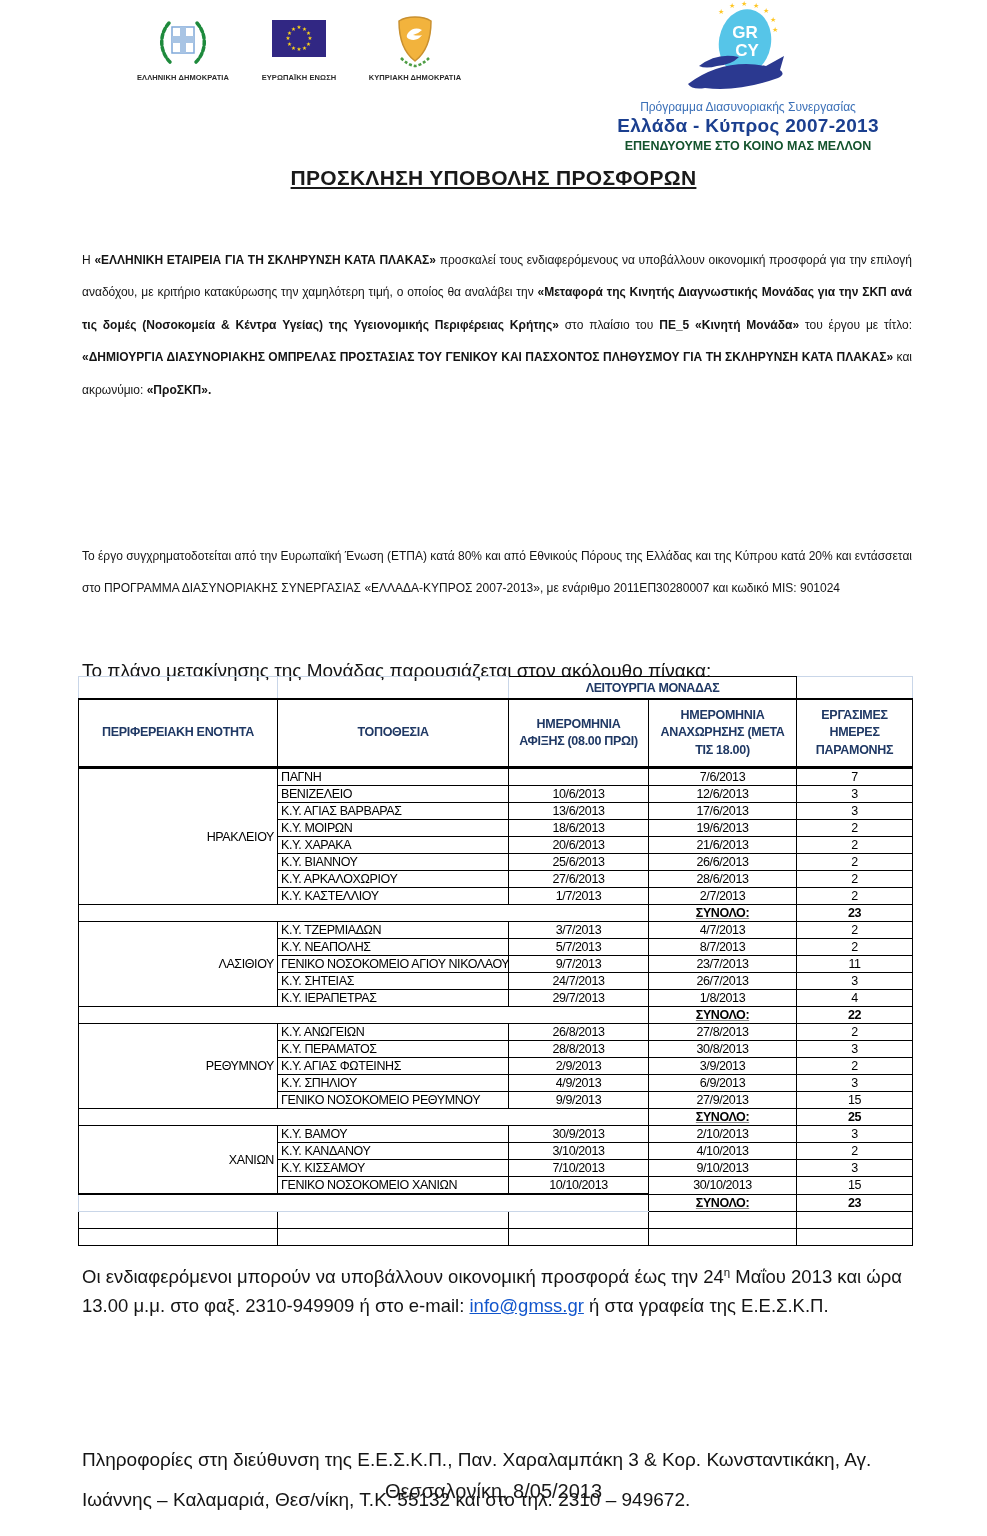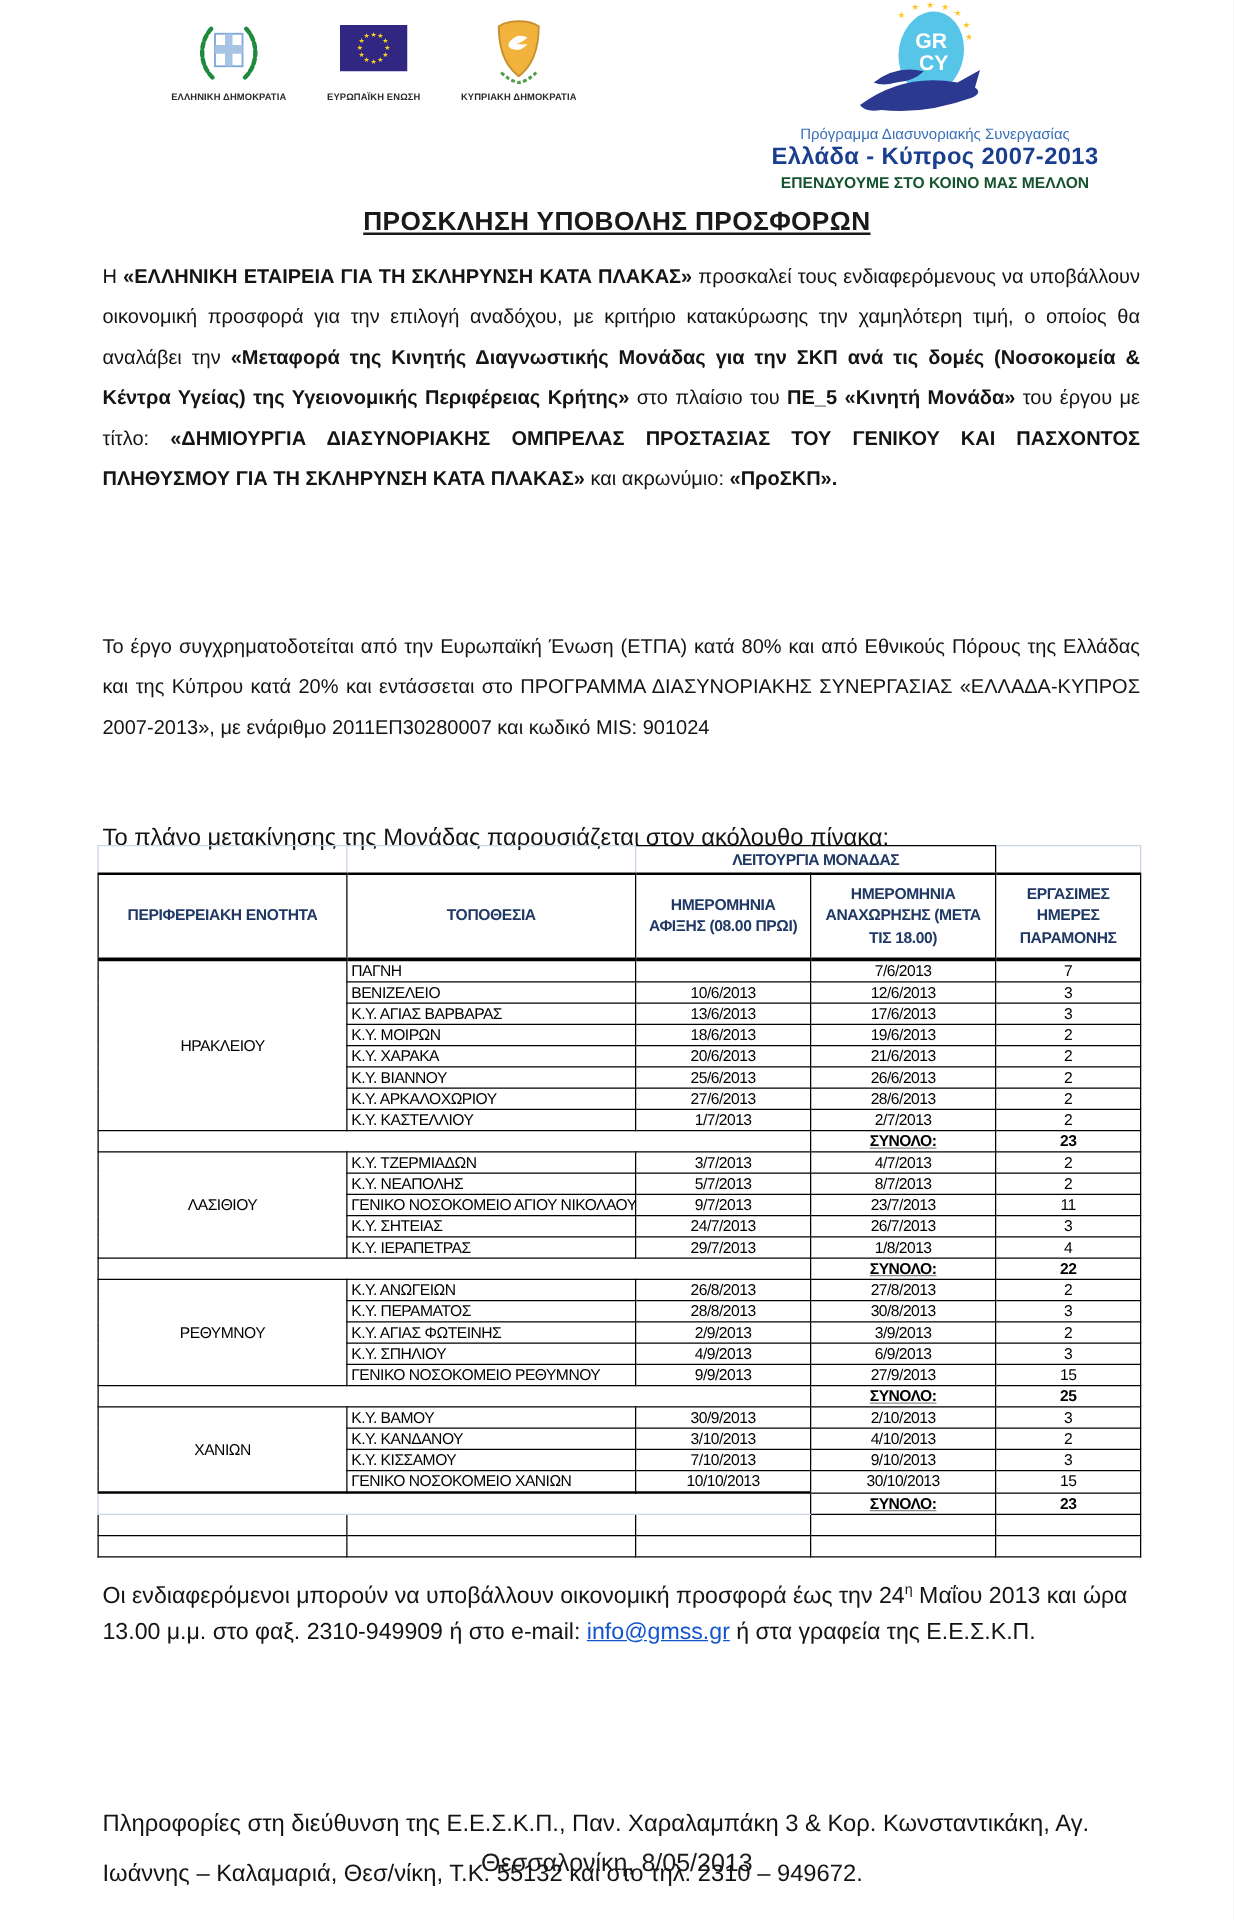--- a/index.html
+++ b/index.html
@@ -22,38 +22,38 @@
   .programme { position:absolute; left:612px; top:0; width:272px; text-align:center; }
   .programme svg { display:block; margin:0 auto; }
   .prog-line1 { font-size:12px; color:#3A6FB7; margin-top:0px; }
   .prog-line2 { font-size:19px; font-weight:700; color:#1B3F8F; letter-spacing:0.3px; margin-top:1px; }
   .prog-line3 { font-size:12.5px; font-weight:700; color:#14532d; margin-top:2px; }
 
   
   .doc-title { position:absolute; left:0; top:166px; width:100%; text-align:center;
     font-size:21px; font-weight:700; text-decoration:underline; letter-spacing:0.3px; }
 
-  .para { position:absolute; left:82px; width:830px; font-size:16px; line-height:32.4px;
-    text-align:justify; color:#141414; }
+  .para { position:absolute; left:82px; width:830px; font-size:12px; line-height:32.4px;
+    text-align:justify; color:#141414;margin-top:38px; }
   .para1 { top:206px; }
   .para2 { top:502px; }
   .table-intro { position:absolute; left:82px; top:660px; width:830px; font-size:19px; color:#141414; }
 
   
   .sched { position:absolute; left:78px; top:676px; }
   table.sched-t { border-collapse:collapse; table-layout:fixed; width:834px;
     font-size:12.5px; letter-spacing:-0.4px; color:#000; }
   .toprow td { height:19px; border:1px solid #C9D6E8; border-bottom:2px solid #000; }
   .toprow td.oper { border:1px solid #000; border-bottom:2px solid #000; font-weight:700;
     color:#1F3864; text-align:center; }
   .headrow th { height:62px; border:1px solid #000; border-bottom:3px solid #000;
     color:#1F3864; font-weight:700; text-align:center; padding:2px 5px; line-height:1.4;
     letter-spacing:-0.3px; }
   .sched-t tbody td { border:1px solid #000; height:16px; padding:0 3px; vertical-align:middle; }
-  .c-region { text-align:center; }
+  .c-region { text-align:right; }
   .c-loc { text-align:left; white-space:nowrap; overflow:hidden; }
   .c-date, .c-days { text-align:center; }
   .sec-start td { border-top:2px solid #000; }
   .trow td { border-top:2px solid #000; border-bottom:2px solid #000; height:17px; }
   .c-total-label { text-align:center; font-weight:700; text-decoration:underline;
     text-decoration-color:#8a8a8a; }
   .c-total-val { text-align:center; font-weight:700; }
   .trow-last .c-fill { border:1px solid #C9D6E8; border-top:2px solid #000; border-right:1px solid #000; }
   .ghost td { border:1px solid #C9D6E8; height:20px; }
 

